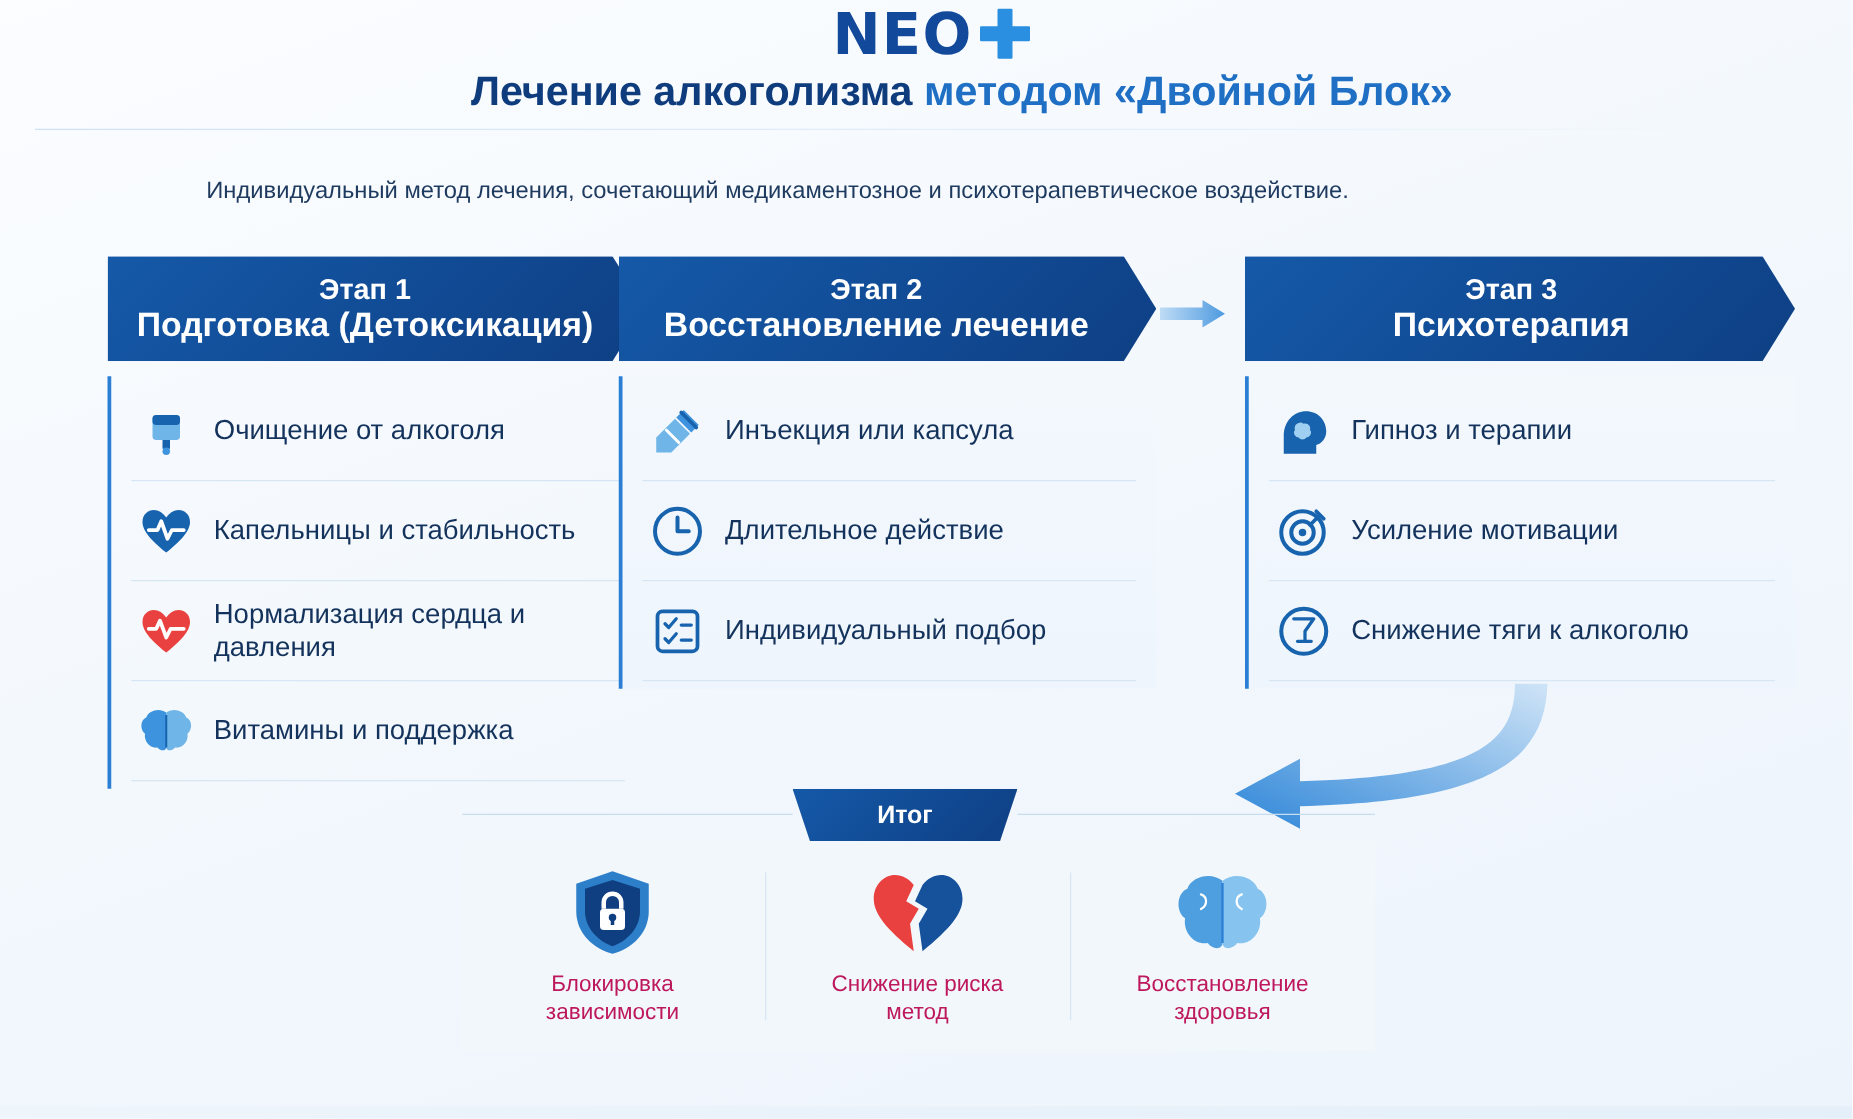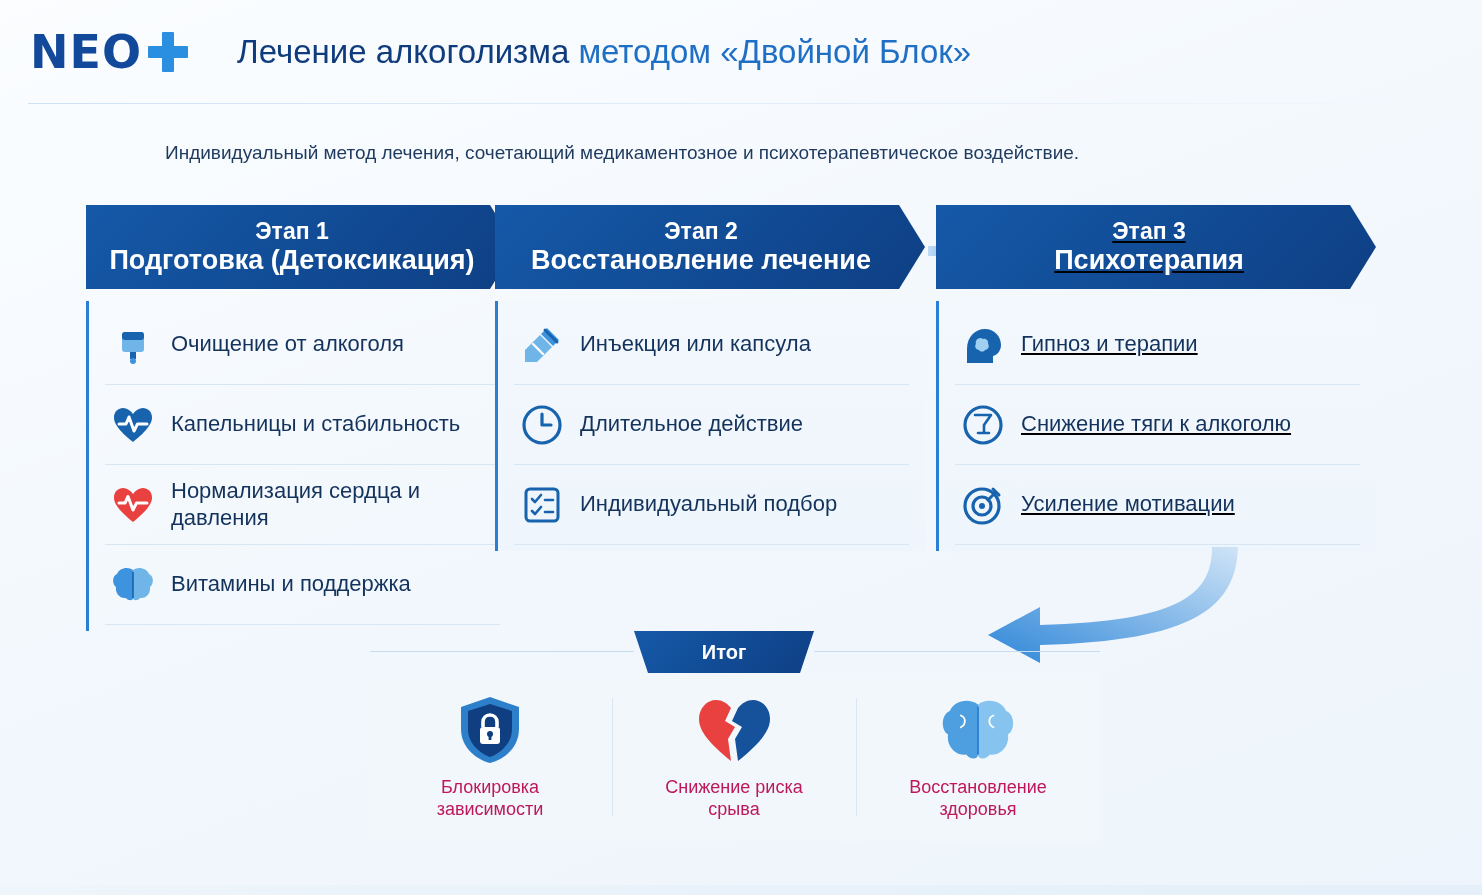--- a/index.html
+++ b/index.html
@@ -23,20 +23,21 @@
   
   .header {
     position: absolute;
     left: 0; top: 0;
     width: 1482px;
     height: 104px;
     display: flex;
     align-items: center;
     padding-left: 30px;
     box-sizing: border-box;
+    flex-direction: column;
   }
   .logo {
     display: flex;
     align-items: center;
     height: 54px;
     margin-right: 22px;
   }
   .logo-text {
     font-size: 46px;
     font-weight: bold;
@@ -58,21 +59,21 @@
     border-radius: 1px;
   }
   .logo-plus::before {
     left: 14px; top: 0; width: 12px; height: 40px;
   }
   .logo-plus::after {
     left: 0; top: 14px; width: 40px; height: 12px;
   }
   .title {
     font-size: 33px;
-    font-weight: normal;
+    font-weight: bold;
     white-space: nowrap;
     margin-left: 27px;
   }
   .title .dark { color: #0f3c7d; }
   .title .mid  { color: #1f6fc4; }
 
   .header-rule {
     position: absolute;
     left: 28px;
     top: 103px;
@@ -90,21 +91,21 @@
   }
 
   
   .stage {
     position: absolute;
     top: 205px;
     width: 430px;
   }
   .stage-1 { left: 46px; padding-left: 40px; }
   .stage-2 { left: 495px; }
-  .stage-3 { left: 936px; width: 440px; text-decoration: underline; }
+  .stage-3 { left: 996px; width: 440px; }
 
   .stage-head {
     position: relative;
     height: 84px;
     background: linear-gradient(135deg, #1559a8 0%, #0e3f84 100%);
     color: #ffffff;
     text-align: center;
     display: flex;
     flex-direction: column;
     justify-content: center;
@@ -397,37 +398,37 @@
             <path d="M6 38 V24 C6 12 14 4 24 4 C33 4 40 11 40 20 C40 26 36 30 32 31 V38 Z" fill="#1763ae"></path>
             <path d="M20 13 C16 13 14 16 15 19 C13 21 15 25 18 25 C19 27 23 27 24 25 C27 25 29 21 27 19 C28 16 25 13 22 14 Z" fill="#9fd0f2"></path>
           </svg>
         </span>
         <span class="item-label">Гипноз и терапии</span>
       </div>
 
       <div class="item">
         <span class="icon-box">
           <svg width="42" height="42" viewBox="0 0 42 42">
-            <circle cx="21" cy="21" r="18" fill="none" stroke="#1763ae" stroke-width="3.2"></circle>
-            <path d="M13 11 H29 L22 21 V29 H27 M22 29 H16" stroke="#1763ae" stroke-width="2.6" fill="none" stroke-linecap="round" stroke-linejoin="round"></path>
-          </svg>
-        </span>
-        <span class="item-label">Снижение тяги к алкоголю</span>
-      </div>
-
-      <div class="item">
-        <span class="icon-box">
-          <svg width="42" height="42" viewBox="0 0 42 42">
             <circle cx="20" cy="22" r="17" fill="none" stroke="#1763ae" stroke-width="3.2"></circle>
             <circle cx="20" cy="22" r="9" fill="none" stroke="#1763ae" stroke-width="3.2"></circle>
             <circle cx="20" cy="22" r="3" fill="#1763ae"></circle>
             <path d="M26 16 L34 8 M31 5 L34 8 L37 11" stroke="#1763ae" stroke-width="3" fill="none" stroke-linecap="round" stroke-linejoin="round"></path>
           </svg>
         </span>
         <span class="item-label">Усиление мотивации</span>
+      </div>
+
+      <div class="item">
+        <span class="icon-box">
+          <svg width="42" height="42" viewBox="0 0 42 42">
+            <circle cx="21" cy="21" r="18" fill="none" stroke="#1763ae" stroke-width="3.2"></circle>
+            <path d="M13 11 H29 L22 21 V29 H27 M22 29 H16" stroke="#1763ae" stroke-width="2.6" fill="none" stroke-linecap="round" stroke-linejoin="round"></path>
+          </svg>
+        </span>
+        <span class="item-label">Снижение тяги к алкоголю</span>
       </div>
 
     </div>
   </div>
 
   <div class="curve-arrow">
     <svg width="280" height="120" viewBox="0 0 280 120">
       <defs>
         <linearGradient id="curveGrad" x1="1" y1="0" x2="0" y2="1">
           <stop offset="0%" stop-color="#cfe4f7"></stop>
@@ -463,21 +464,21 @@
 
     <div class="res-item">
       <span class="res-icon">
         <svg width="78" height="70" viewBox="0 0 78 70">
           <path d="M36 66 C14 48 4 36 4 24 C4 13 12 5 21 5 C27 5 32 8 36 13 L30 26 L40 32 L33 44 Z" fill="#e8413f"></path>
           <path d="M40 66 C62 48 72 36 72 24 C72 13 64 5 55 5 C49 5 44 8 40 13 L34 26 L44 32 L37 44 Z" fill="#16519b" transform="translate(3,0)"></path>
         </svg>
       </span>
       <span class="res-label">
         <span>Снижение риска</span><br>
-        <span>срыва</span>
+        <span>метод</span>
       </span>
     </div>
 
     <div class="res-item">
       <span class="res-icon">
         <svg width="86" height="72" viewBox="0 0 86 72">
           <path d="M43 8 C33 0 16 4 12 15 C2 19 2 36 10 41 C8 53 18 65 30 63 C34 69 43 69 43 63 Z" fill="#4e9fe0"></path>
           <path d="M43 8 C53 0 70 4 74 15 C84 19 84 36 76 41 C78 53 68 65 56 63 C52 69 43 69 43 63 Z" fill="#86c4ef"></path>
           <path d="M43 10 V63" stroke="#2a7fd4" stroke-width="2" fill="none"></path>
           <path d="M24 20 C30 22 30 30 24 33 M60 20 C54 22 54 30 60 33" stroke="#ffffff" stroke-width="2" fill="none" stroke-linecap="round"></path>

